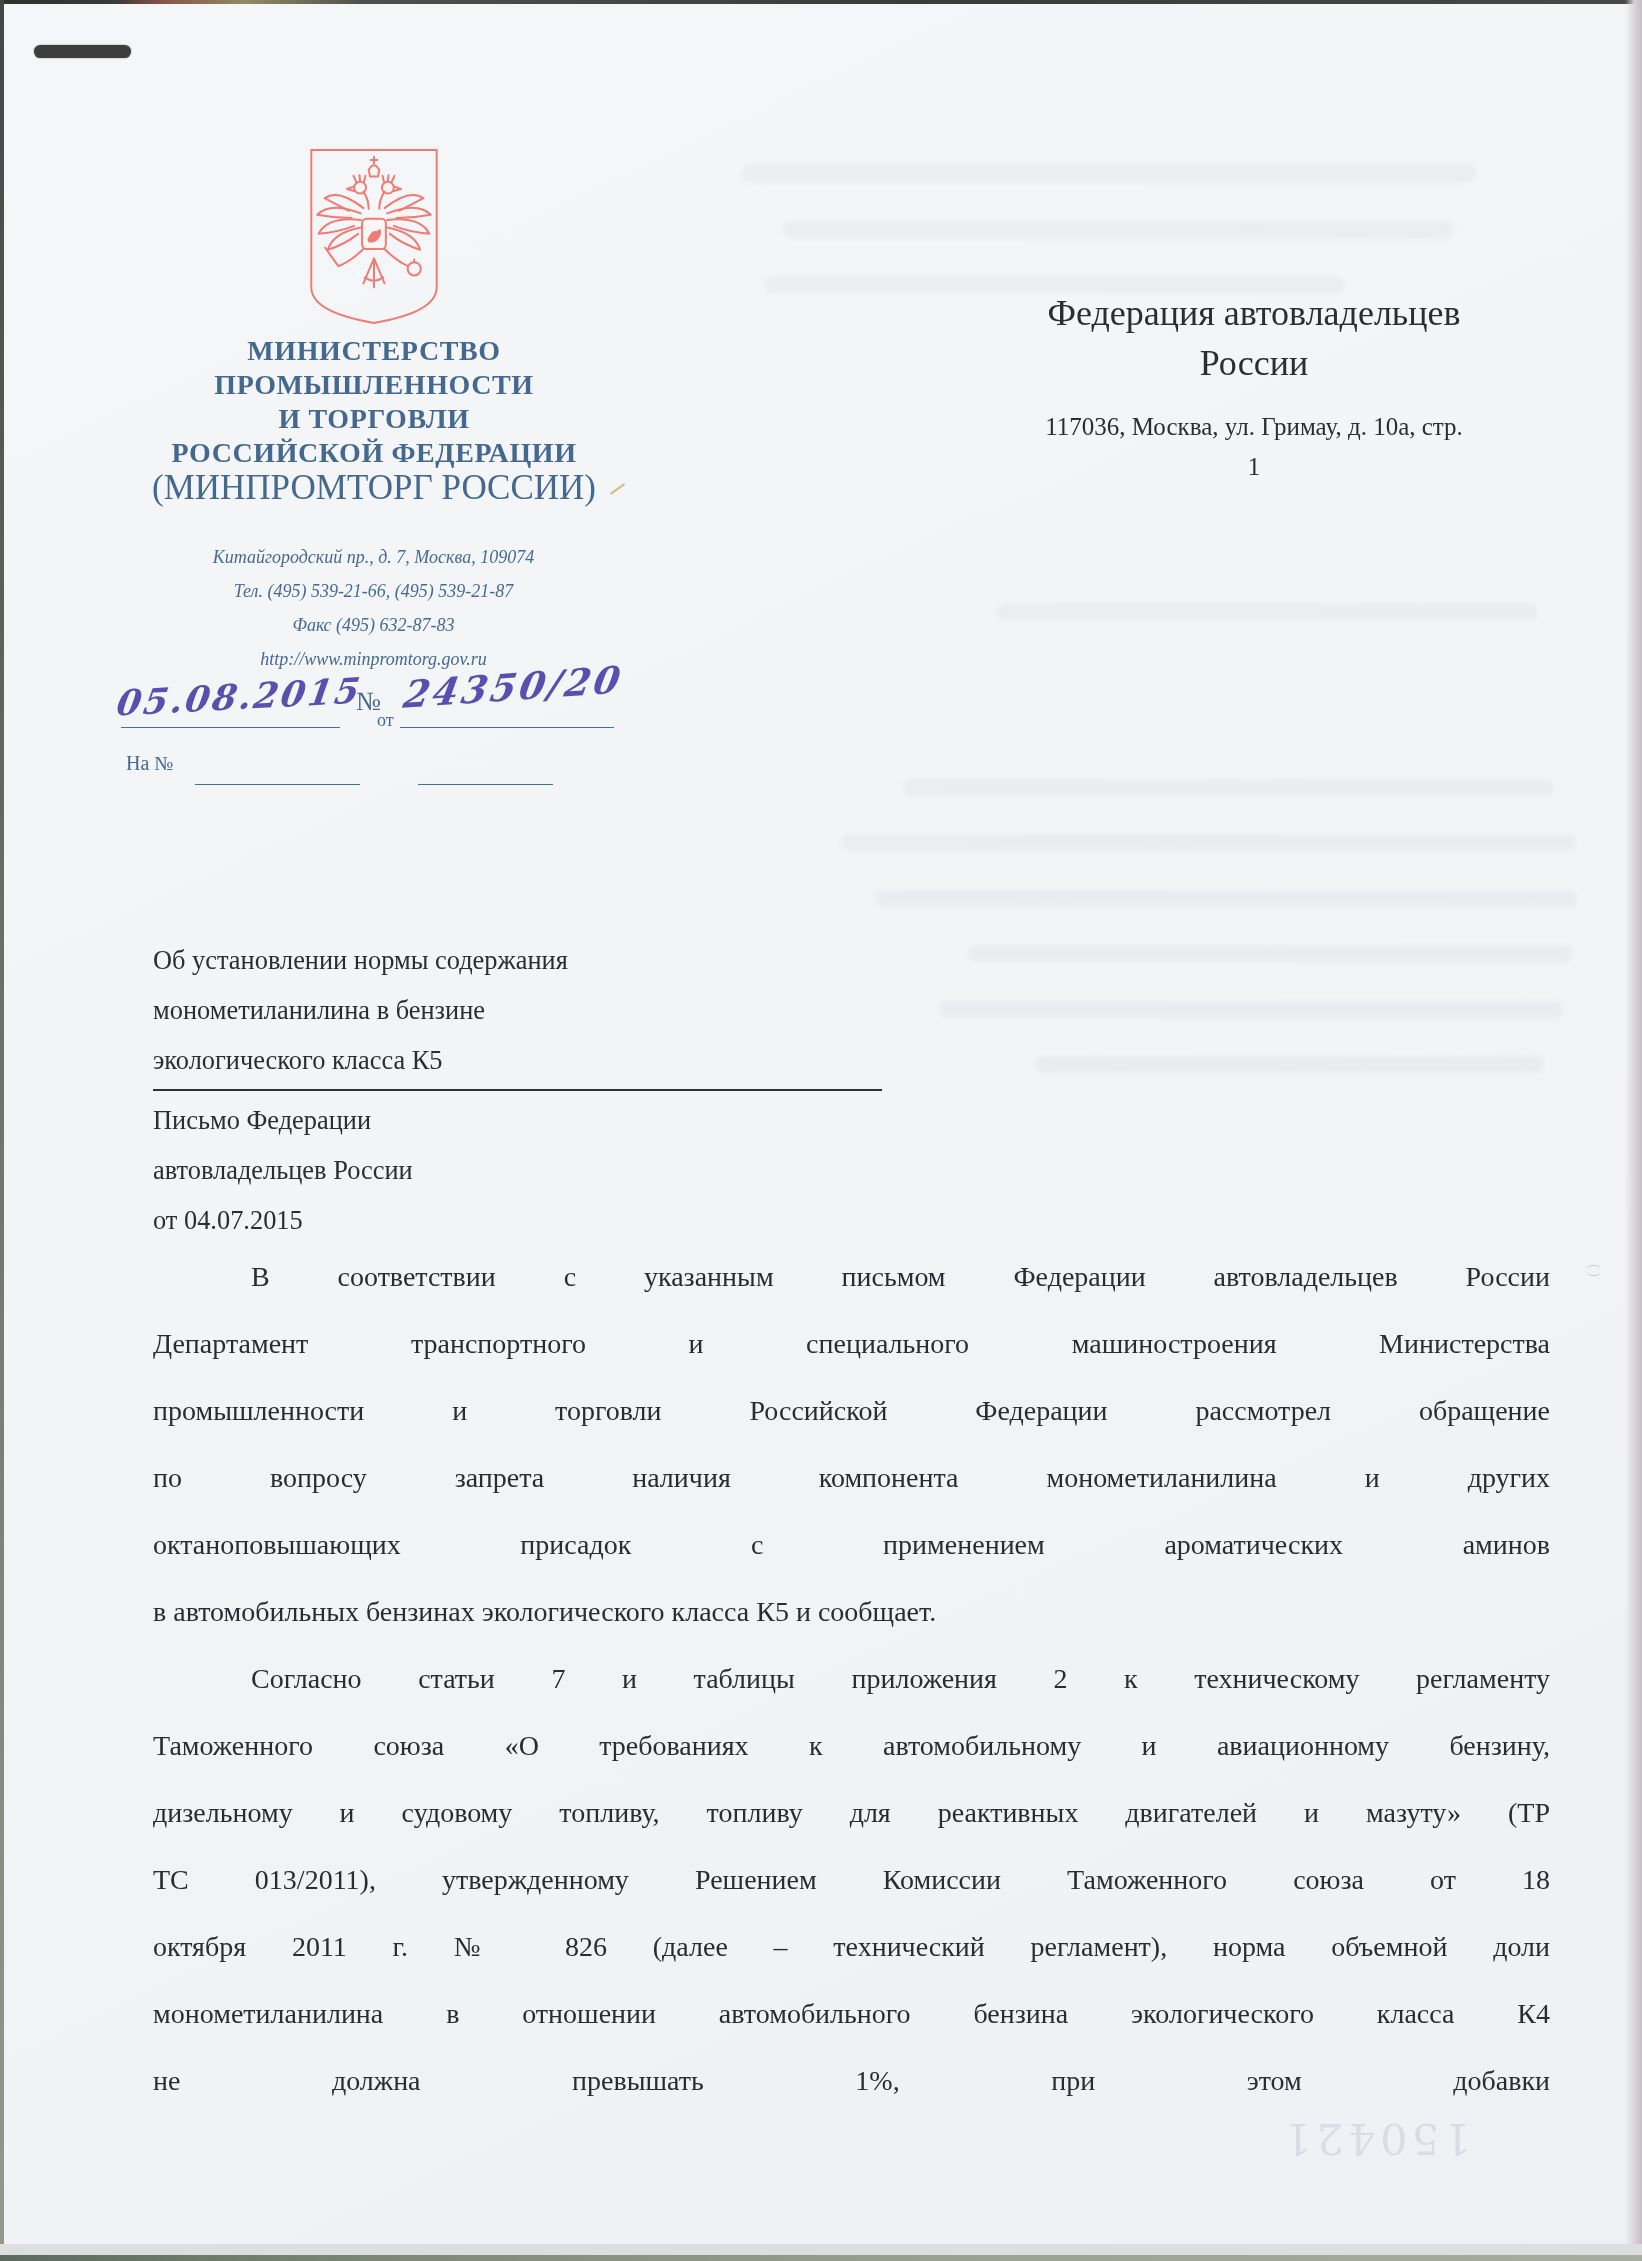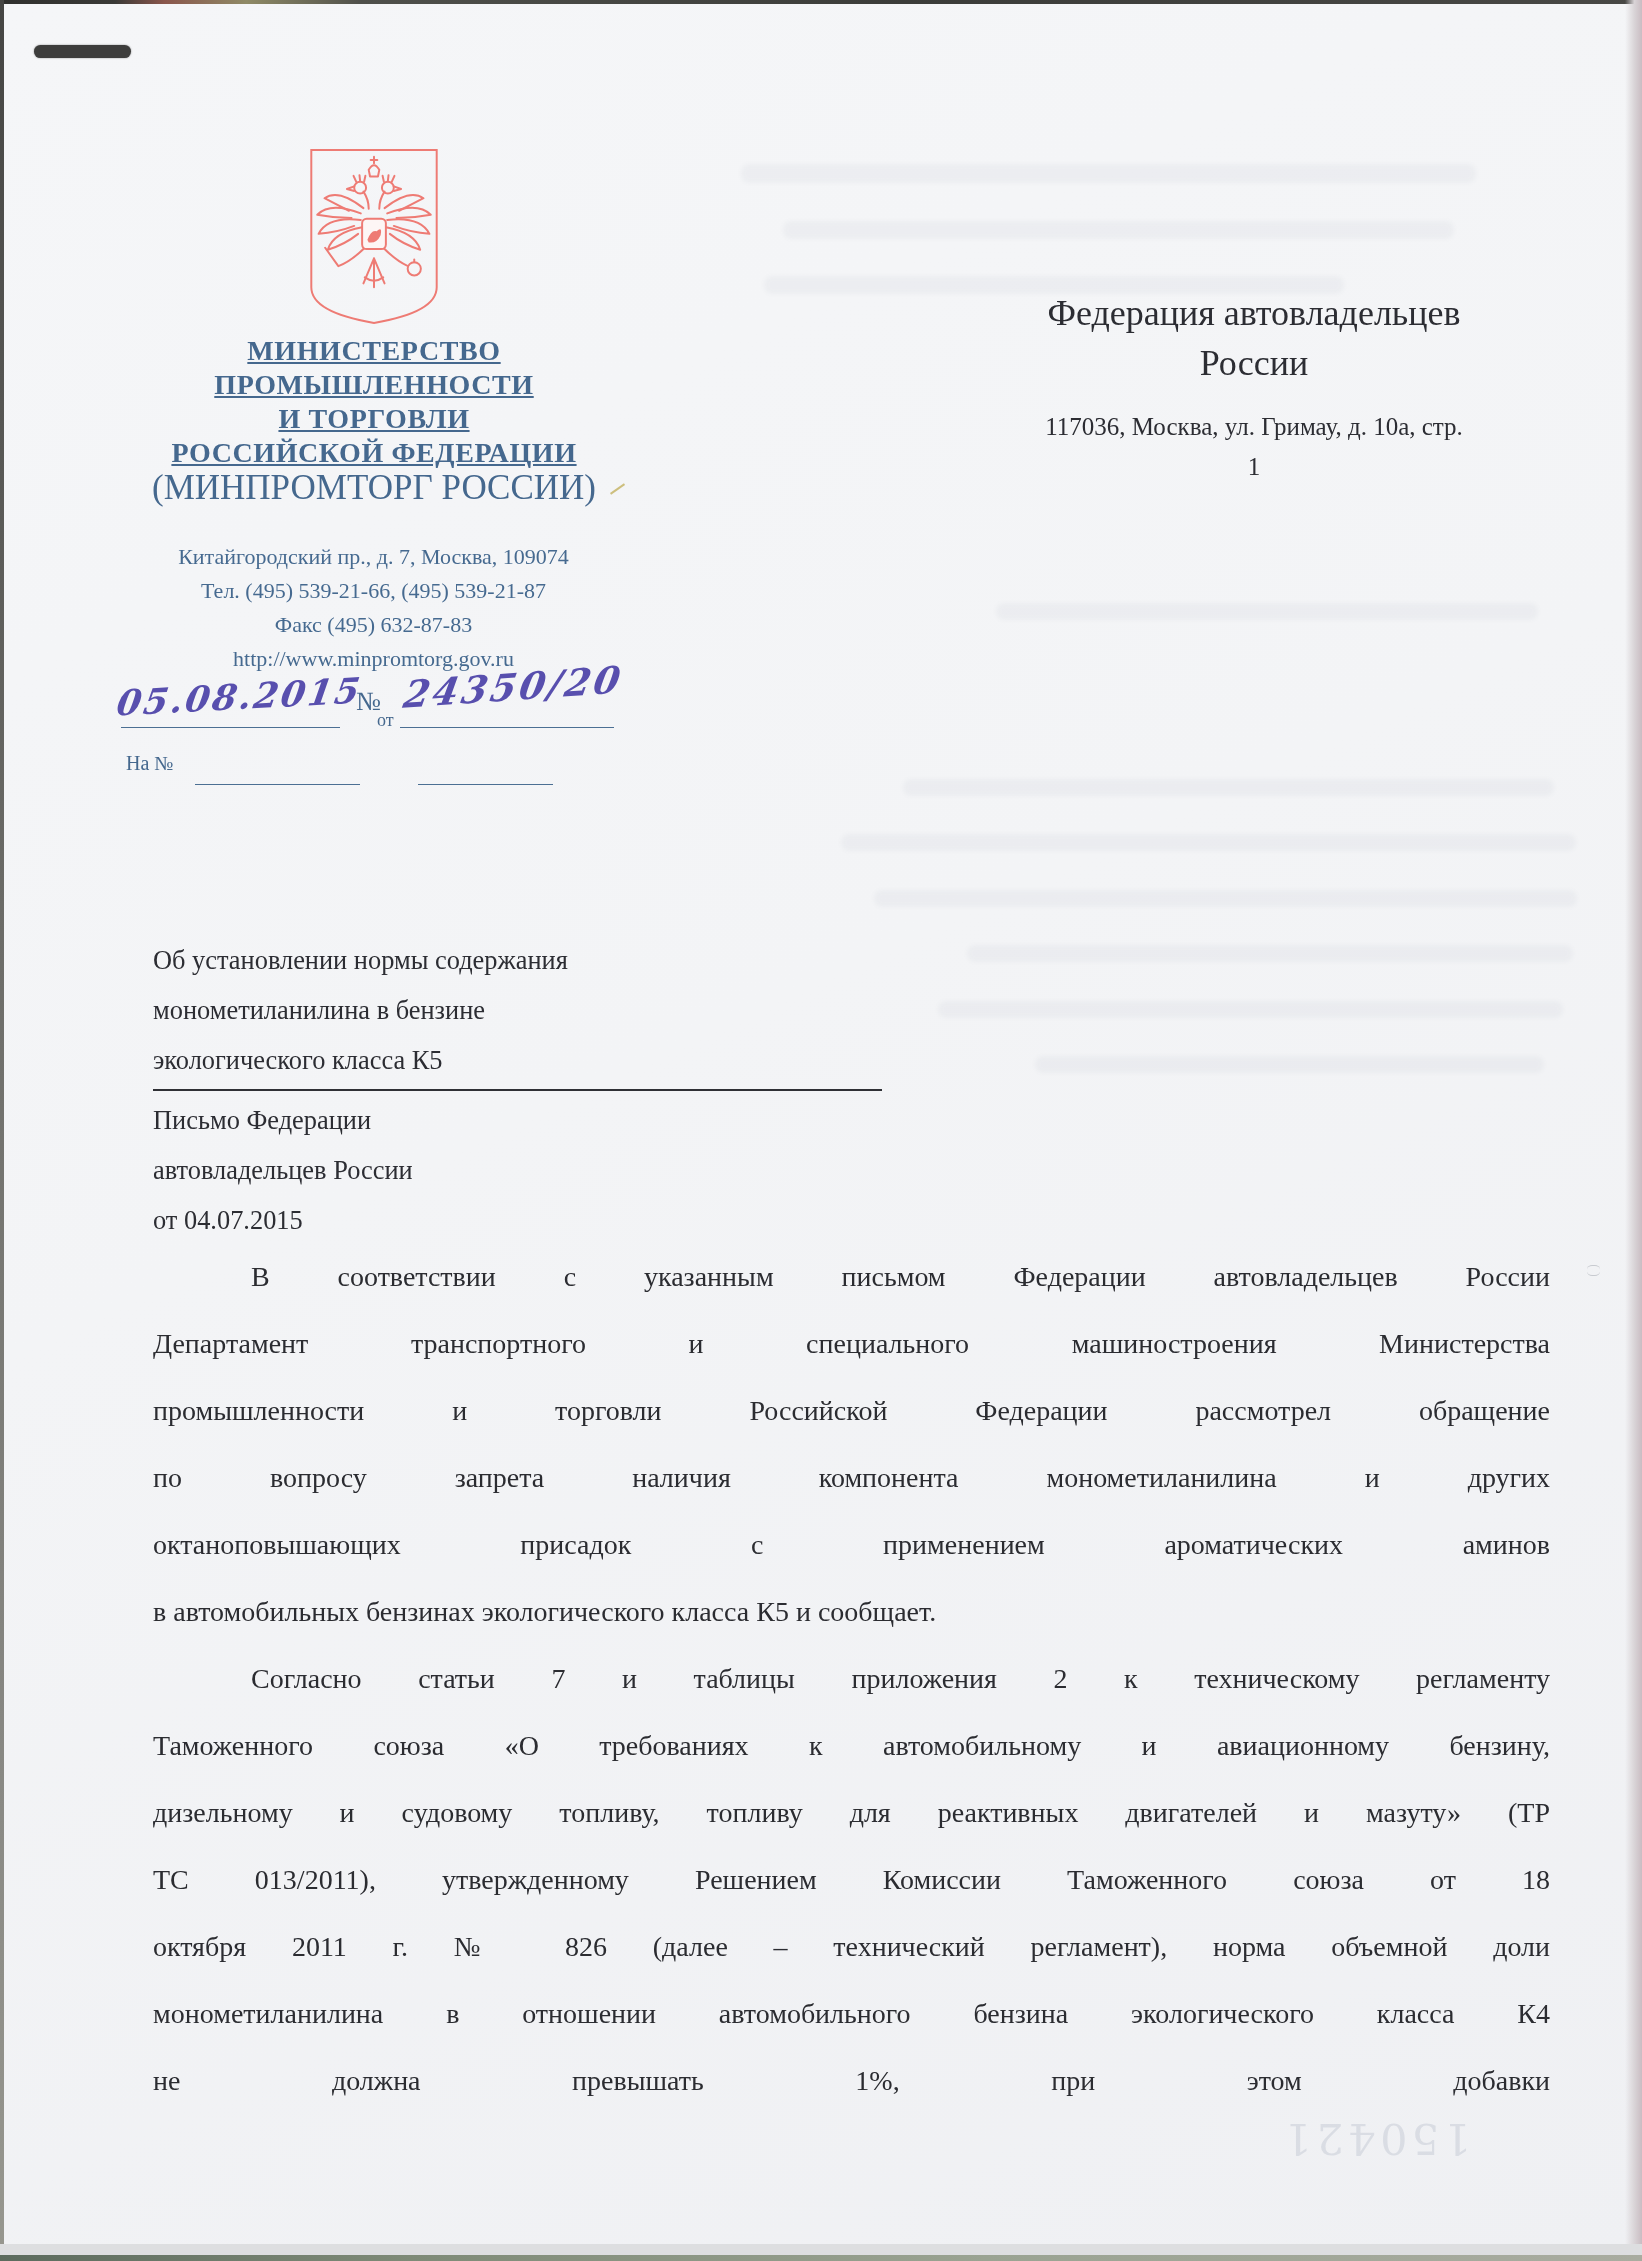--- a/index.html
+++ b/index.html
@@ -21,24 +21,24 @@
   .copy-bar{position:absolute;left:34px;top:45px;width:97px;height:13px;background:#3d3d3c;
     border-radius:6.4px;box-shadow:0 0 1.9px rgba(0,0,0,.45);}
   .gold-mark{position:absolute;left:609px;top:488px;width:17px;height:1.9px;background:#b8a23c;
     transform:rotate(-35deg);opacity:.65;}
   .edge-mark{position:absolute;left:1587px;top:1265px;width:13px;height:9px;
     border-top:1.9px solid #7d828c;border-bottom:1.9px solid #7d828c;border-radius:40%;opacity:.35;}
 
   
   .emblem{position:absolute;left:308px;top:147px;width:132px;height:179px;}
   .ministry{position:absolute;left:132px;top:334px;width:484px;text-align:center;color:#45688e;}
-  .ministry-line{font-weight:bold;font-size:28px;line-height:34px;letter-spacing:0.6px;text-decoration:underline;}
+  .ministry-line{font-weight:bold;font-size:28px;line-height:34px;letter-spacing:0.6px;}
   .ministry-short{font-size:35px;line-height:35px;color:#45688e;}
   .contact{position:absolute;left:106px;top:540px;width:535px;text-align:center;color:#466a90;}
-  .contact-line{font-size:22px;line-height:34px;}
+  .contact-line{font-size:18px;line-height:34px;font-style:italic;}
 
   
   .hw{font-family:"DejaVu Serif",serif;font-style:italic;font-weight:bold;color:#584fae;white-space:nowrap;}
   .hw-date{position:absolute;left:117px;top:676px;font-size:35px;letter-spacing:2.6px;
     transform:rotate(-3deg) skewX(-12deg);}
   .hw-num{position:absolute;left:404px;top:665px;font-size:37px;letter-spacing:3.2px;
     transform:rotate(-4deg) skewX(-14deg);}
   .no-sign{position:absolute;left:356px;top:687px;font-size:26px;color:#45688e;}
   .uline{position:absolute;height:1.3px;background:#4b6f93;}
   .u-date{left:121px;top:727px;width:219px;}

